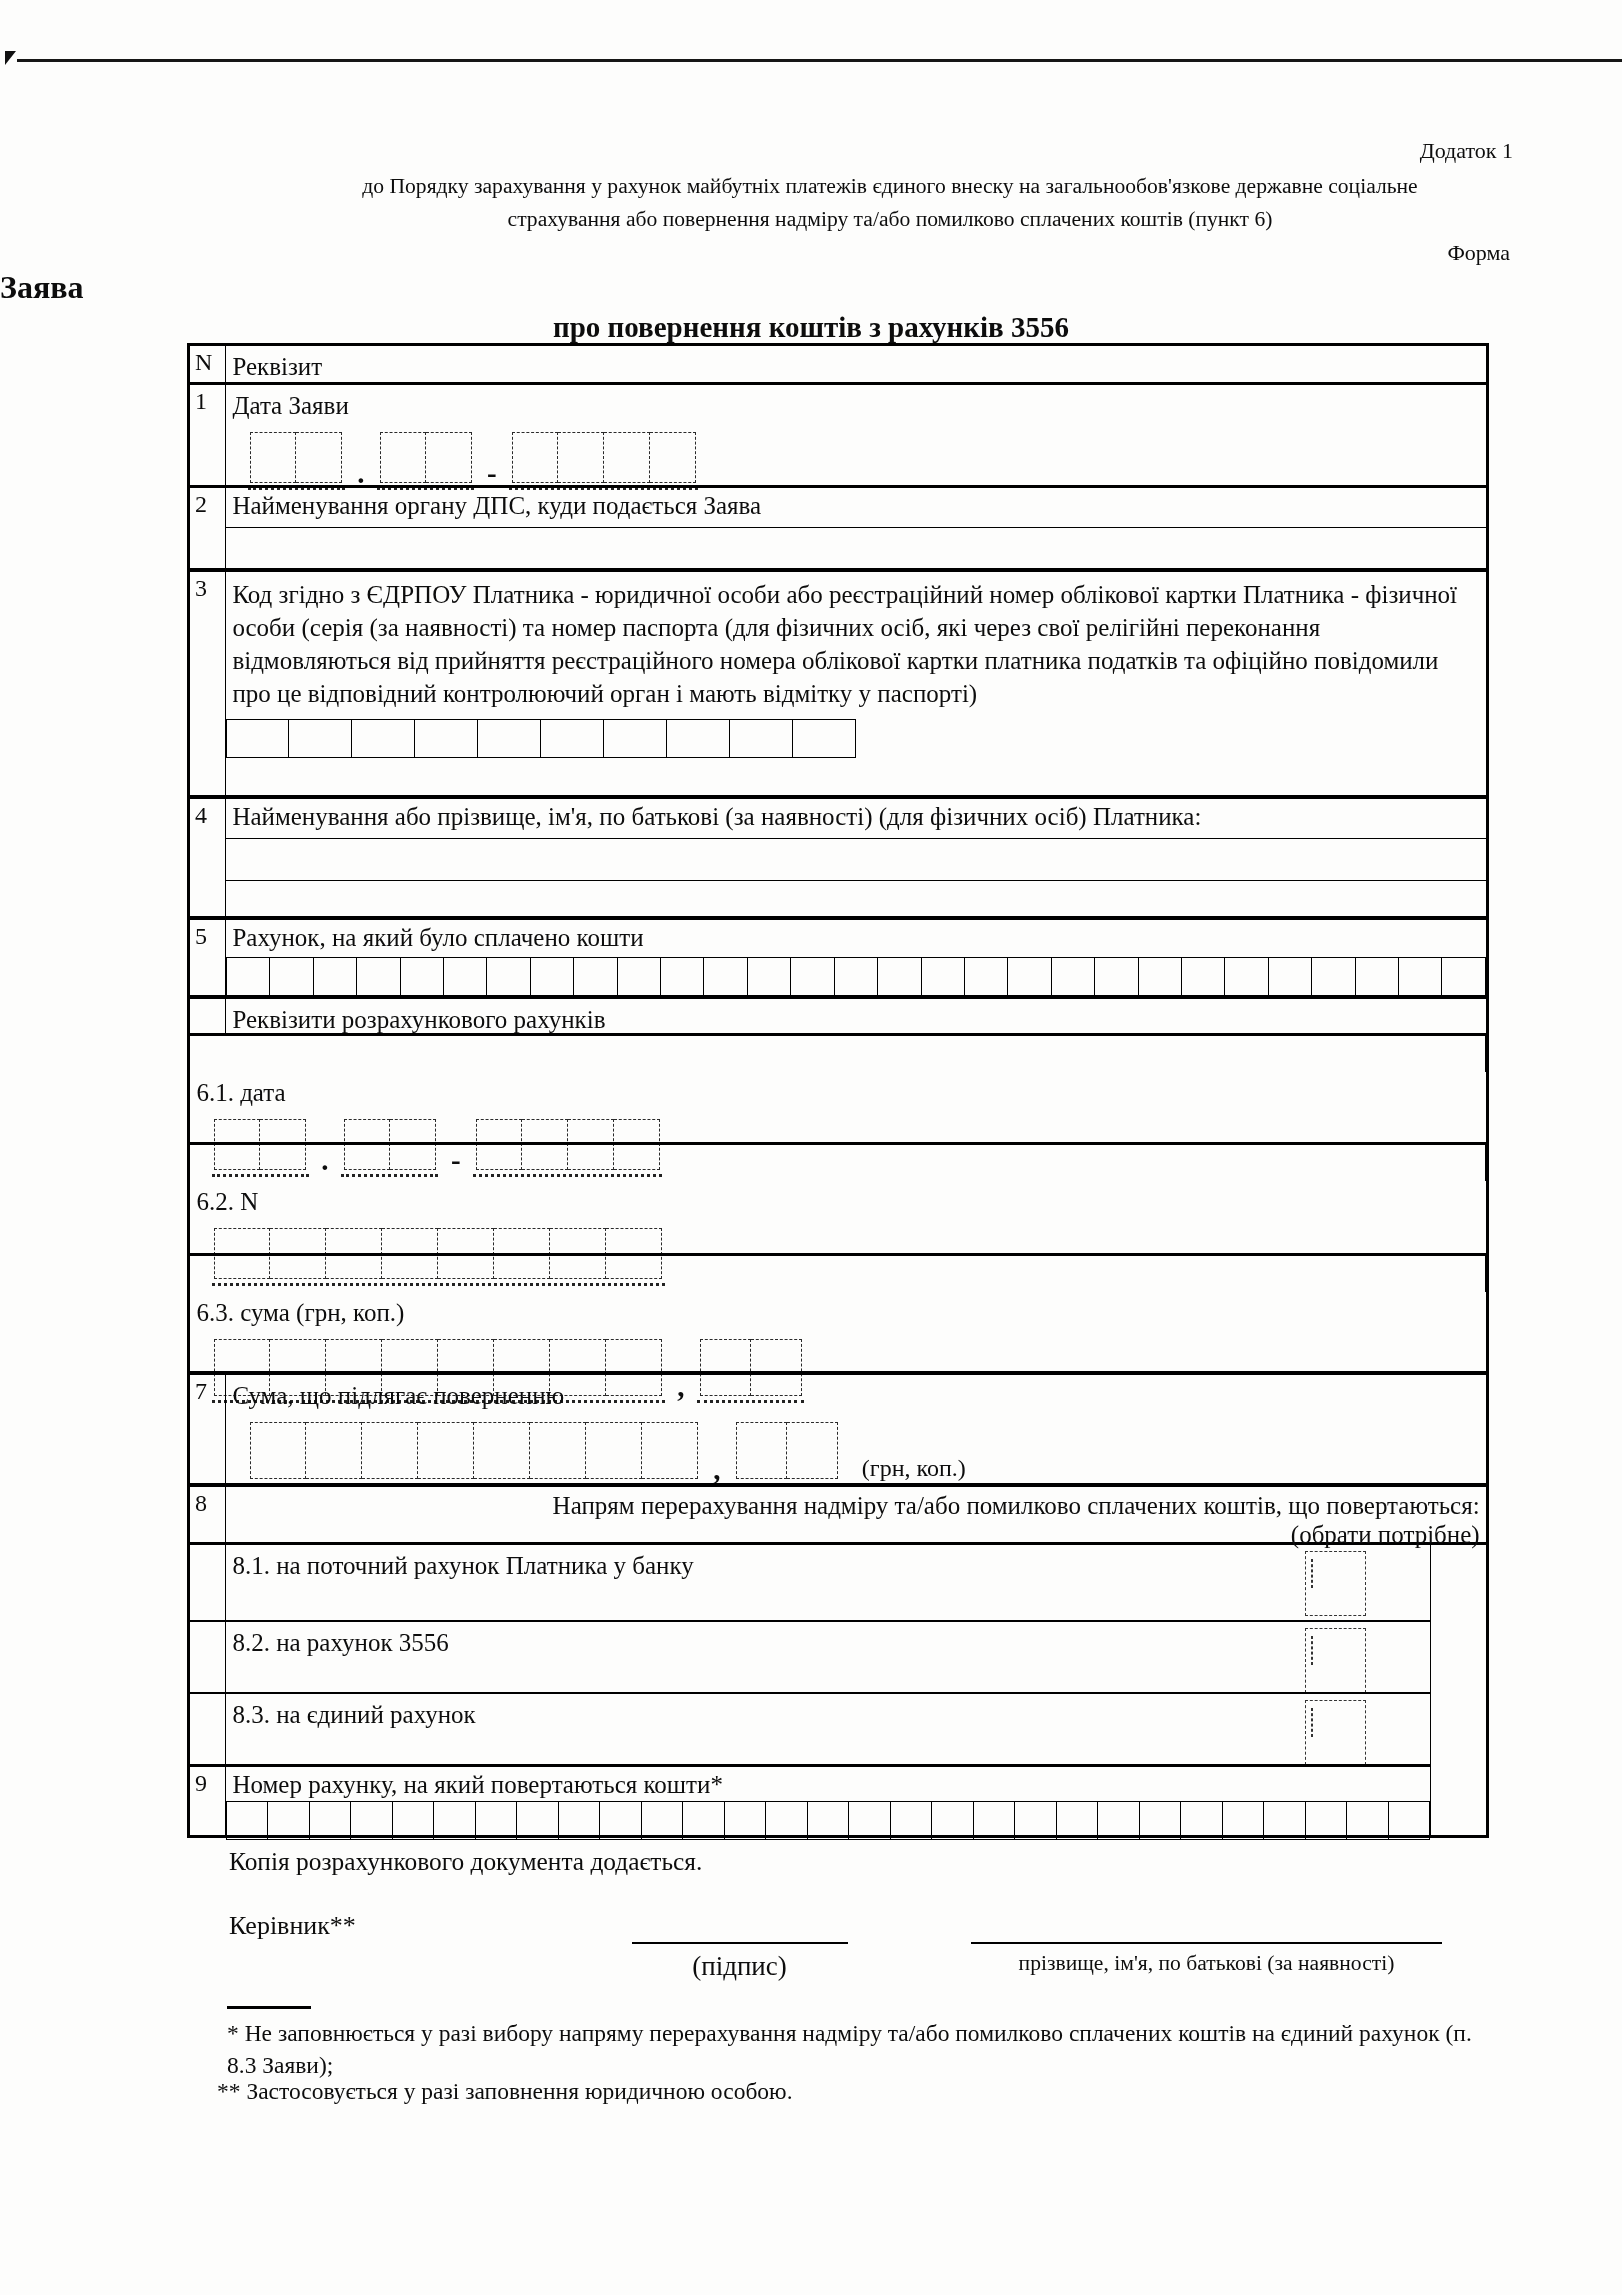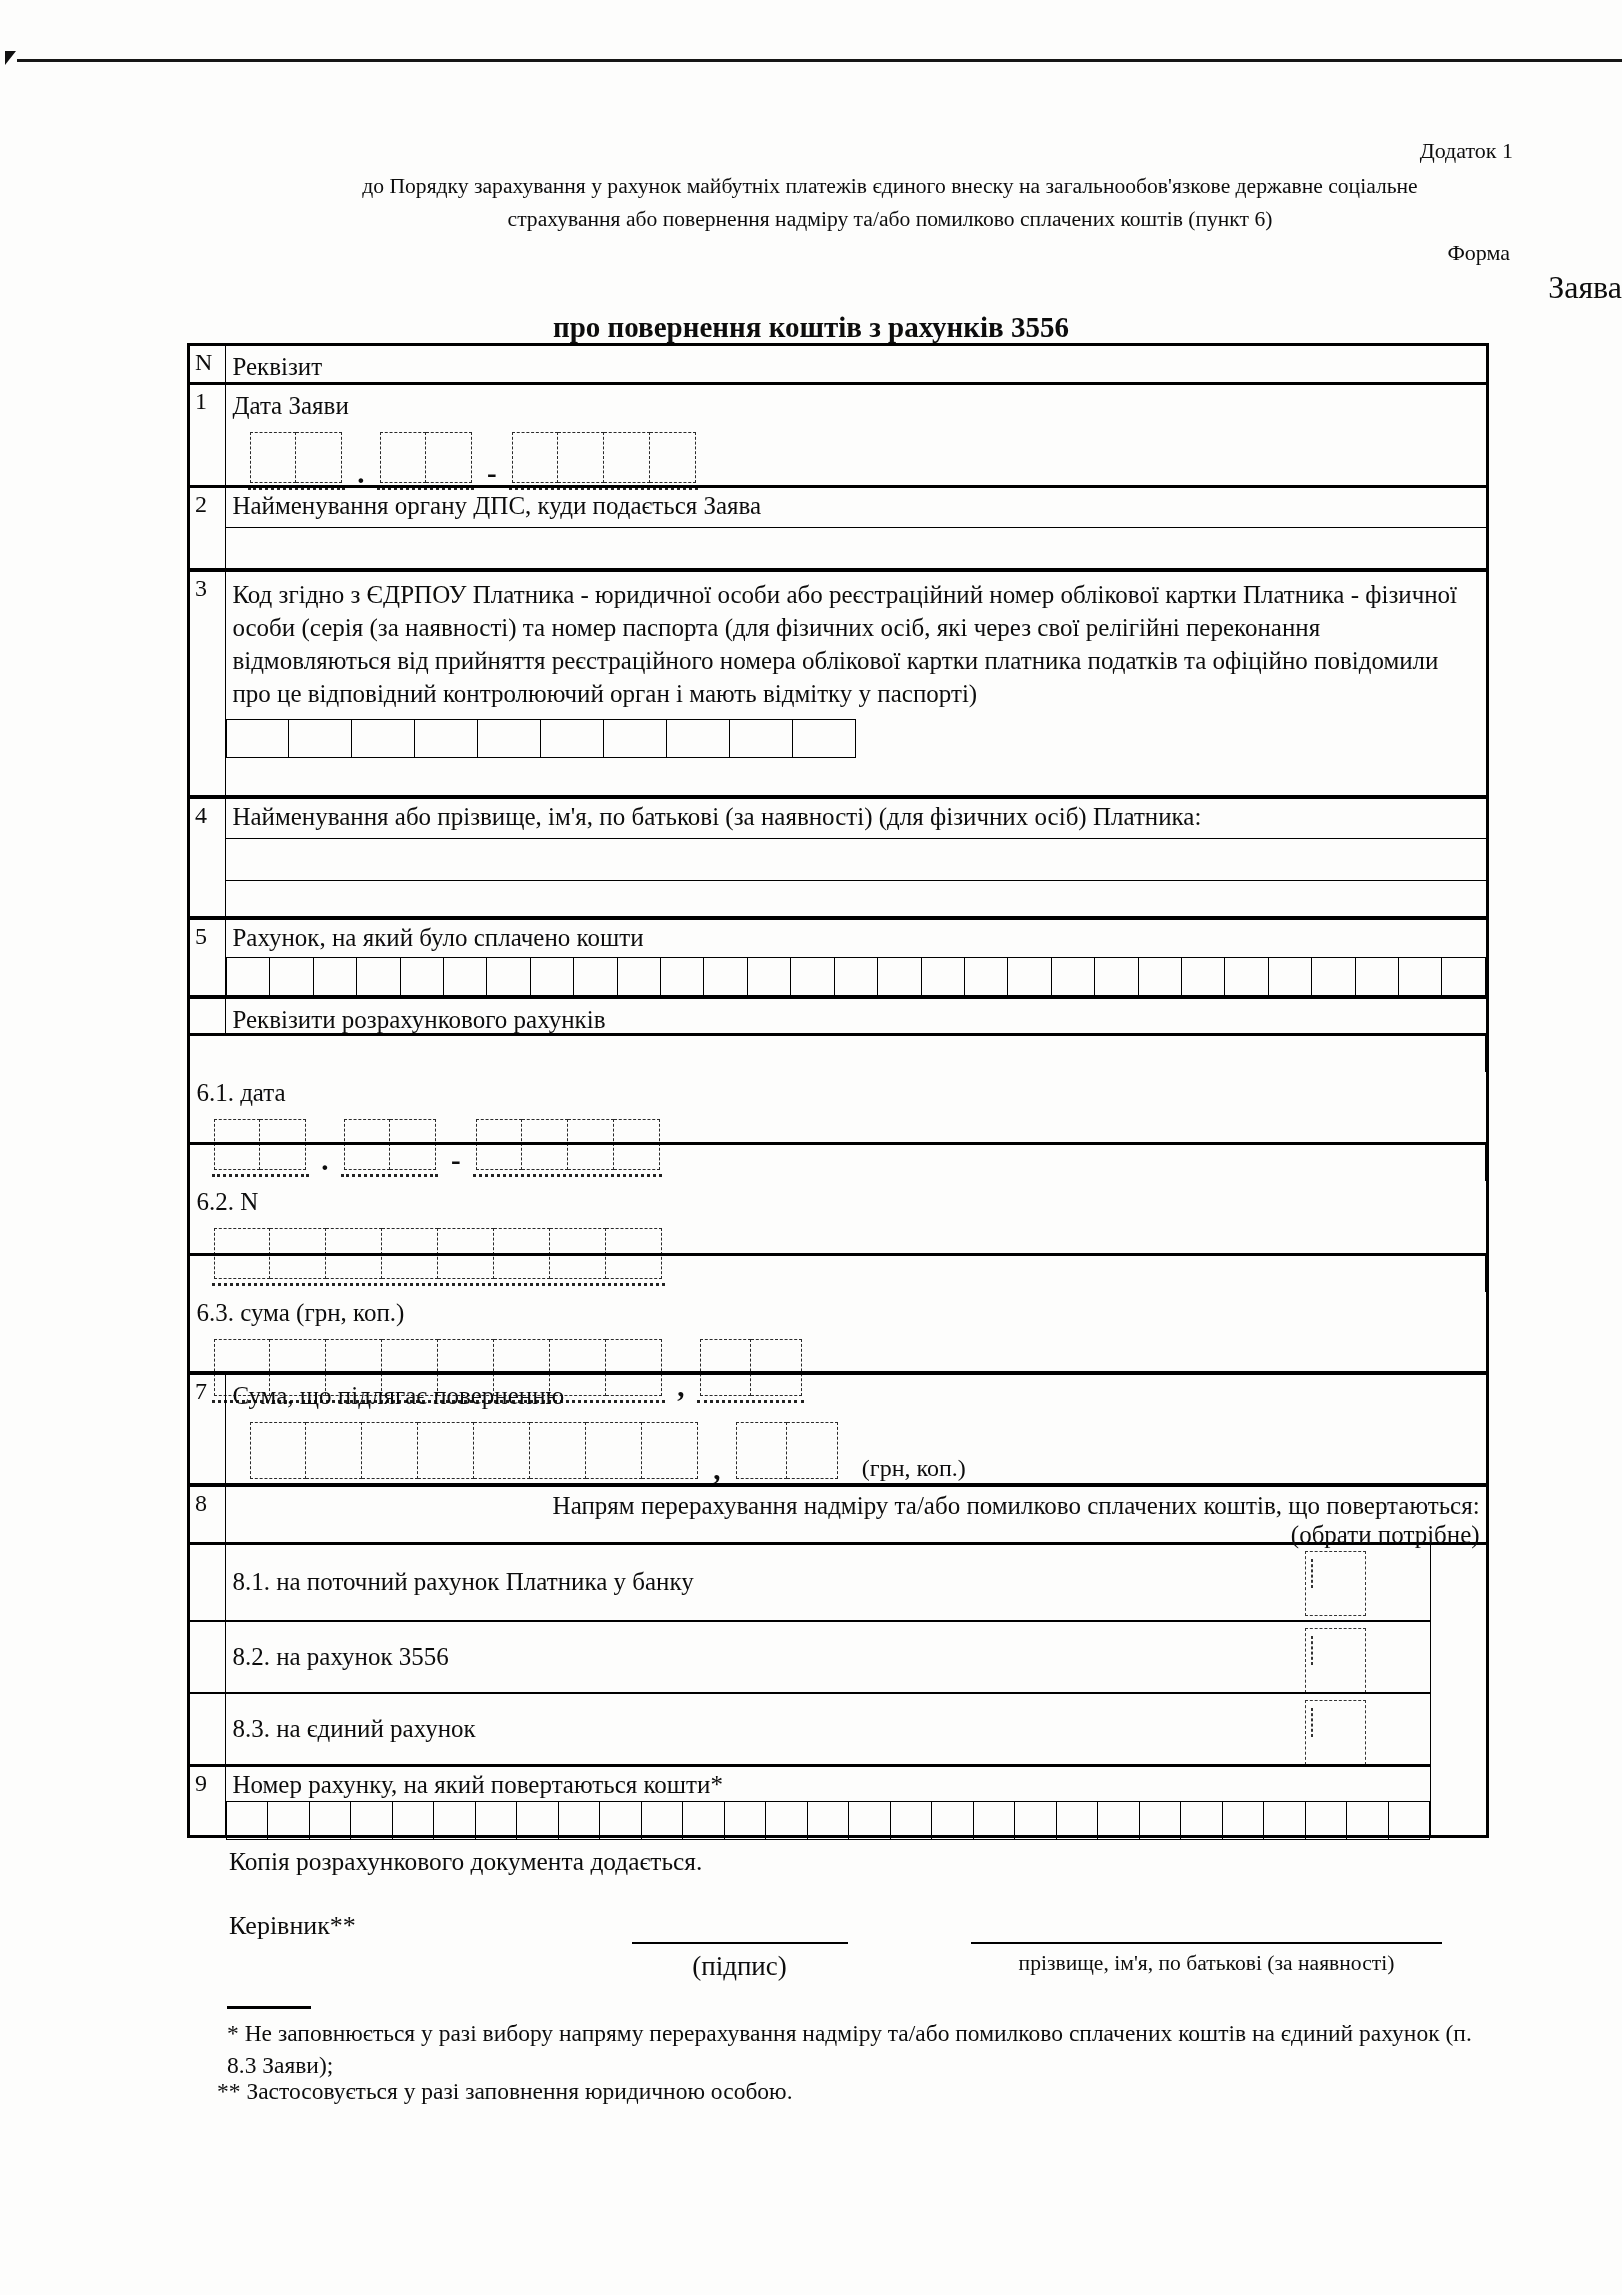--- a/index.html
+++ b/index.html
@@ -7,42 +7,42 @@
         font-family:"Liberation Serif","DejaVu Serif",serif;color:#0d0d0d;overflow:hidden;}
   
   .scan-line{position:absolute;top:59px;left:16.5px;right:0;height:2.5px;background:#161616;}
   .scan-tri{position:absolute;top:51px;left:5.1px;width:0;height:0;
             border-top:14px solid #111;border-right:11.4px solid transparent;}
   
   .hdr-appendix{position:absolute;top:138px;right:109px;font-size:22px;}
   .hdr-line1{position:absolute;top:174px;left:267px;right:109px;text-align:center;font-size:21.6px;}
   .hdr-line2{position:absolute;top:207px;left:267px;right:109px;text-align:center;font-size:21.6px;}
   .hdr-forma{position:absolute;top:240px;right:112px;font-size:22px;}
-  .title1{position:absolute;top:269px;left:0;width:1622px;text-align:right;
-          font-size:32px;font-weight:normal;}
+  .title1{position:absolute;top:269px;left:0;width:1622px;text-align:left;
+          font-size:32px;font-weight:bold;}
   .title2{position:absolute;top:311px;left:0;width:1622px;text-align:center;
           font-size:29px;font-weight:bold;}
   
   .formtable{position:absolute;left:187px;top:343px;width:1302px;border:3.2px solid #000;
              box-sizing:border-box;background:transparent;}
   .trow{display:flex;box-sizing:border-box;position:relative;align-items:stretch;}
   .bt7{border-top:4.4px solid #000;} .bt6{border-top:3.8px solid #000;}
   .bt5{border-top:3.2px solid #000;flex-direction:column;} .bt4{border-top:2.5px solid #000;}
   .bb6{border-bottom:3.8px solid #000;}
   .ncell{flex:0 0 36px;border-right:1.9px solid #000;box-sizing:border-box;
          font-size:24px;padding:2.5px 0 0 5.1px;}
   .tcontent{flex:1;box-sizing:border-box;padding:3.8px 6.4px;position:relative;
             font-size:25px;line-height:33px;}
   .sublabel{border-bottom:1.9px solid #000;margin:0 -6.4px;padding:1.3px 6.4px 5.1px 6.4px;}
   .spacer-line{border-bottom:1.9px solid #000;margin:0 -6.4px;}
   
   .striprow{display:flex;box-sizing:border-box;}
   .rowmain{flex:1;display:flex;box-sizing:border-box;border-right:1.9px solid #000;position:relative;}
   .rowstrip{flex:0 0 55px;}
-  .optrow .tcontent{display:flex;align-items:center;padding-bottom:5.1px;}
+  .optrow .tcontent{display:flex;align-items:flex-start;padding-bottom:5.1px;}
   
   .cellrow{display:flex;margin-top:9px;}
   .cellrow .c{border:1.9px solid #000;border-left:none;box-sizing:border-box;height:39px;}
   .cellrow .c:first-child{border-left:1.9px solid #000;}
   .cells10{margin-left:-6.4px;} .cells10 .c{width:63px;}
   .cellsfull{margin-left:-6.4px;margin-right:-6.4px;} .cellsfull .c{flex:1;}
   
   .boxline{display:flex;align-items:flex-end;margin:10.2px 0 3.8px 15.2px;}
   .dgroup{display:inline-flex;padding:0 2.5px 3.8px 2.5px;border-bottom:3.2px dotted #222;}
   .dc{border:1.9px dashed #2a2a2a;border-left:none;box-sizing:border-box;}

